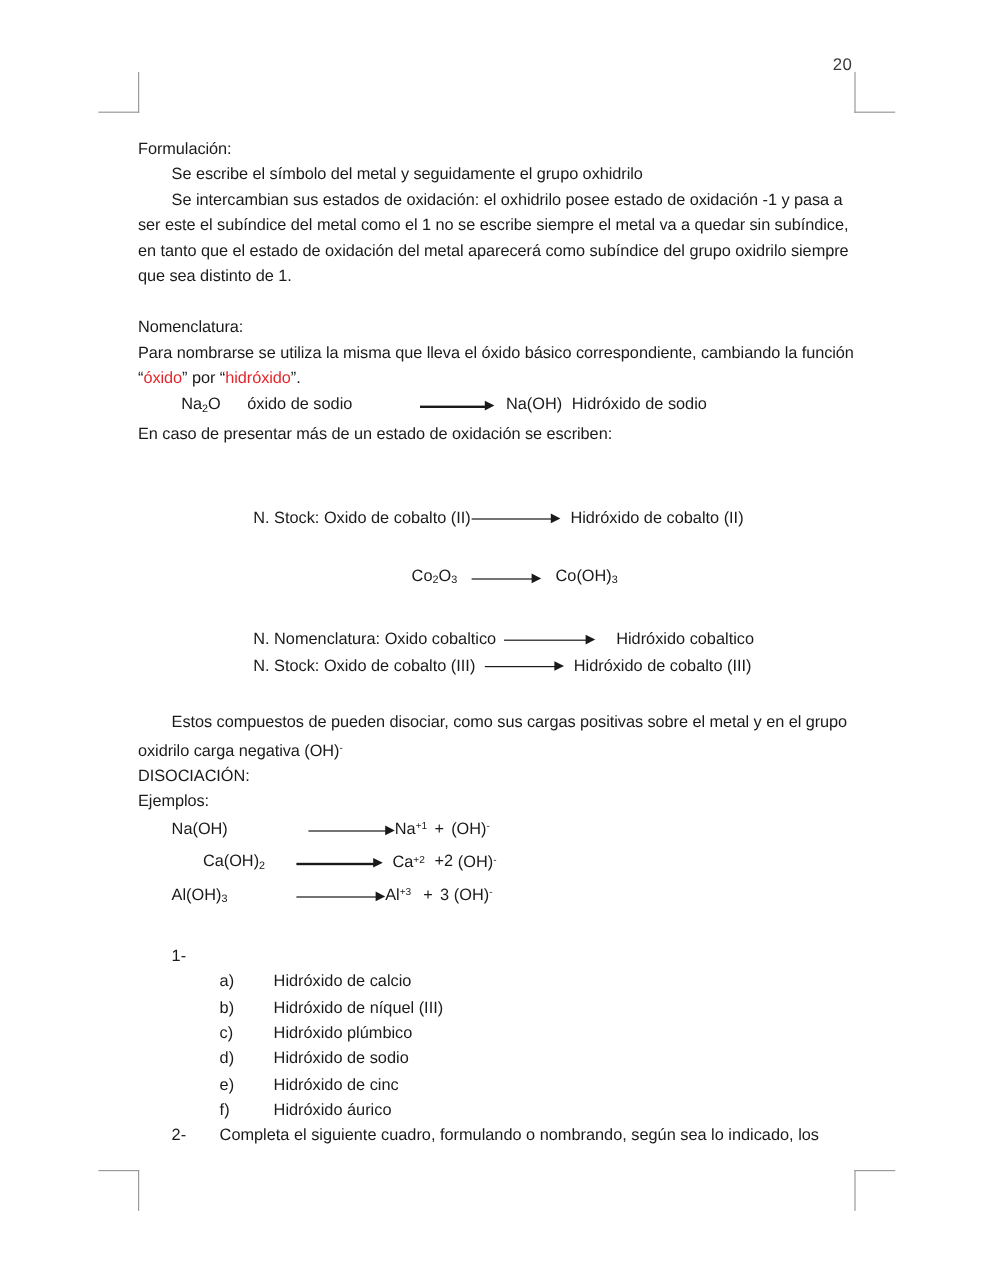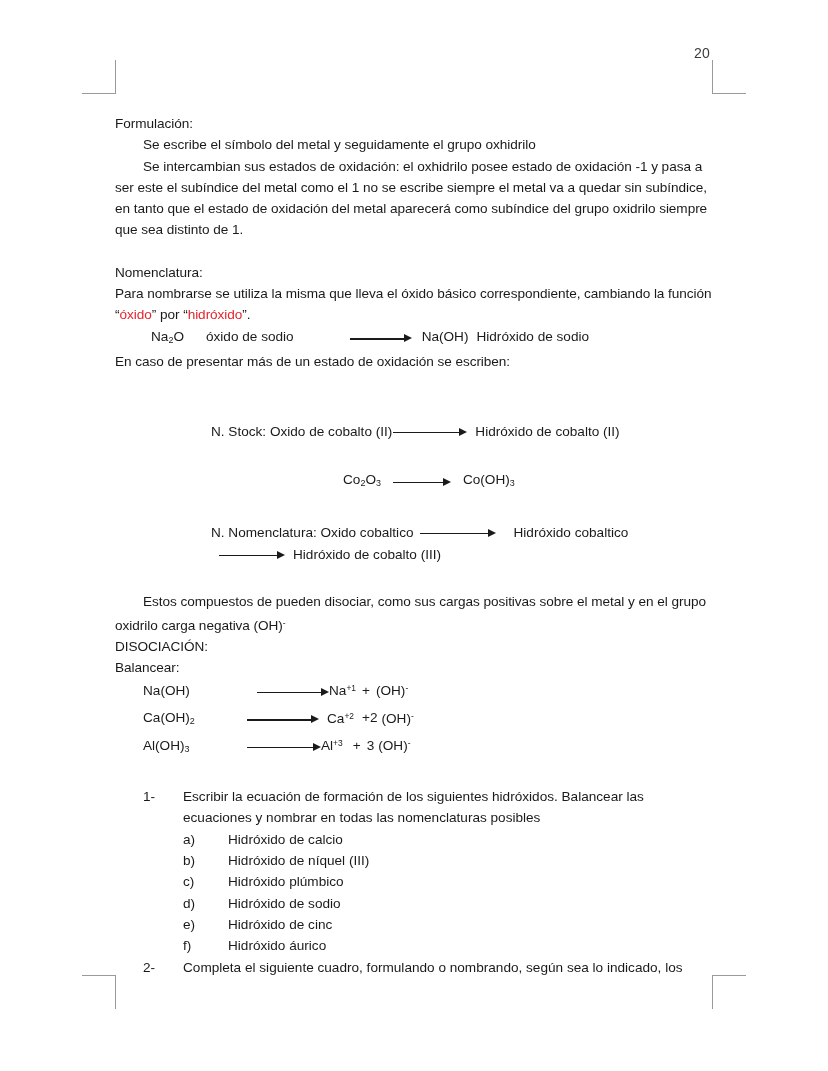--- a/index.html
+++ b/index.html
@@ -199,48 +199,49 @@
 
       <div class="eq-row" style="margin-left:96px;">
         <span>N. Nomenclatura: Oxido cobaltico</span>
         <span class="sp" style="width:6px;"></span>
         <span class="arrow" style="width:76px;"></span>
         <span class="sp" style="width:18px;"></span>
         <span>Hidróxido cobaltico</span>
       </div>
 
       <div class="eq-row" style="margin-left:96px;">
+        <span>N. Stock: Oxido de cobalto (III)</span>
         <span class="sp" style="width:8px;"></span>
         <span class="arrow" style="width:66px;"></span>
         <span class="sp" style="width:8px;"></span>
         <span>Hidróxido de cobalto (III)</span>
       </div>
     </div>
 
     <div style="height:26px;"></div>
 
     <p class="line indent"><span>Estos compuestos de pueden disociar, como sus cargas positivas sobre el metal y en el grupo oxidrilo carga negativa (OH)</span><sup>-</sup></p>
     <p class="line">DISOCIACIÓN:</p>
-    <p class="line">Balancear:</p>
+    <p class="line">Ejemplos:</p>
 
     <div>
 
       <div class="eq-row" style="margin-left:28px;">
         <span class="sp" style="width:114px;display:inline-block;"><span>Na(OH)</span><sub></sub></span>
         <span class="arrow" style="width:72px;"></span>
         <span><span>Na</span><sup>+1</sup></span>
         <span class="sp" style="width:6px;"></span>
         <span>+</span>
         <span class="sp" style="width:6px;"></span>
         <span></span>
         <span><span>(OH)</span><sup>-</sup></span>
       </div>
 
       <div class="eq-row" style="margin-left:28px;">
-        <span class="sp" style="width:104px;display:inline-block;"><span>Ca(OH)</span><sub>2</sub></span>
+        <span class="sp" style="width:104px;display:inline-block;text-align:center;"><span>Ca(OH)</span><sub>2</sub></span>
         <span class="arrow" style="width:72px;"></span>
         <span class="sp" style="width:8px;"></span>
         <span><span>Ca</span><sup>+2</sup></span>
         <span class="sp" style="width:8px;"></span>
         <span>+2</span>
         <span class="sp" style="width:4px;"></span>
         <span><span>(OH)</span><sup>-</sup></span>
       </div>
 
       <div class="eq-row" style="margin-left:28px;">
@@ -255,21 +256,20 @@
         <span><span>(OH)</span><sup>-</sup></span>
       </div>
 
     </div>
 
     <div style="height:26px;"></div>
 
 
     <div class="num-item" style="margin-left:28px;">
       <span class="num-marker" style="width:40px;">1-</span>
-      <span style="width:480px;">Escribir la ecuación de formación de los siguientes hidróxidos. Balancear las ecuaciones y nombrar en todas las nomenclaturas posibles</span>
     </div>
 
     <div class="letter-item" style="margin-left:68px;">
       <span style="width:45px;flex:none;">a)</span>
       <span>Hidróxido de calcio</span>
     </div>
     <div class="letter-item" style="margin-left:68px;">
       <span style="width:45px;flex:none;">b)</span>
       <span>Hidróxido de níquel (III)</span>
     </div>

